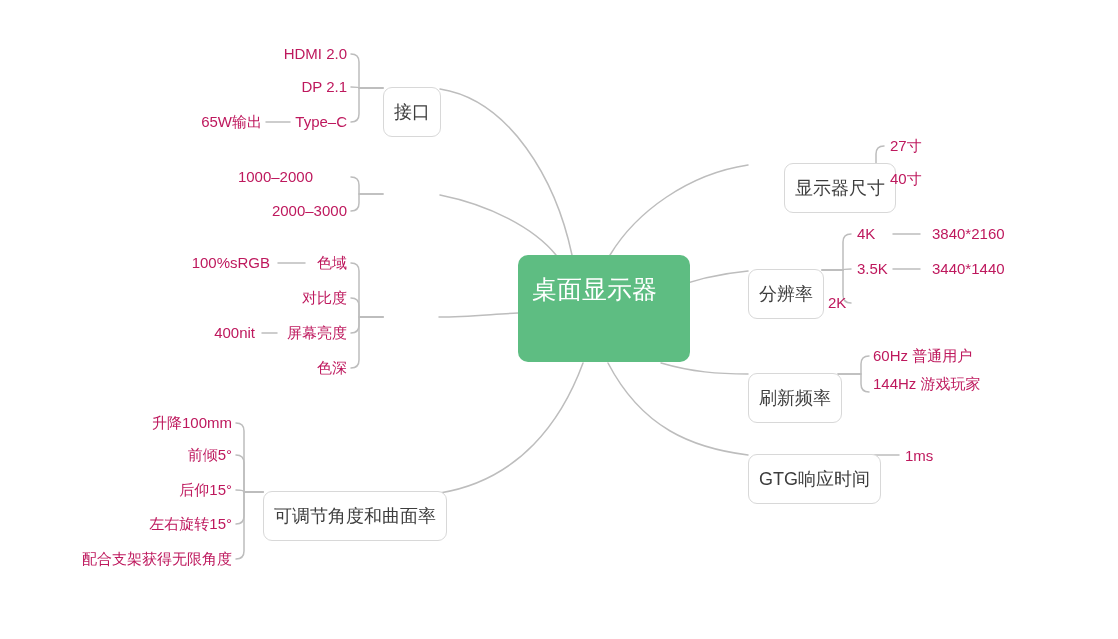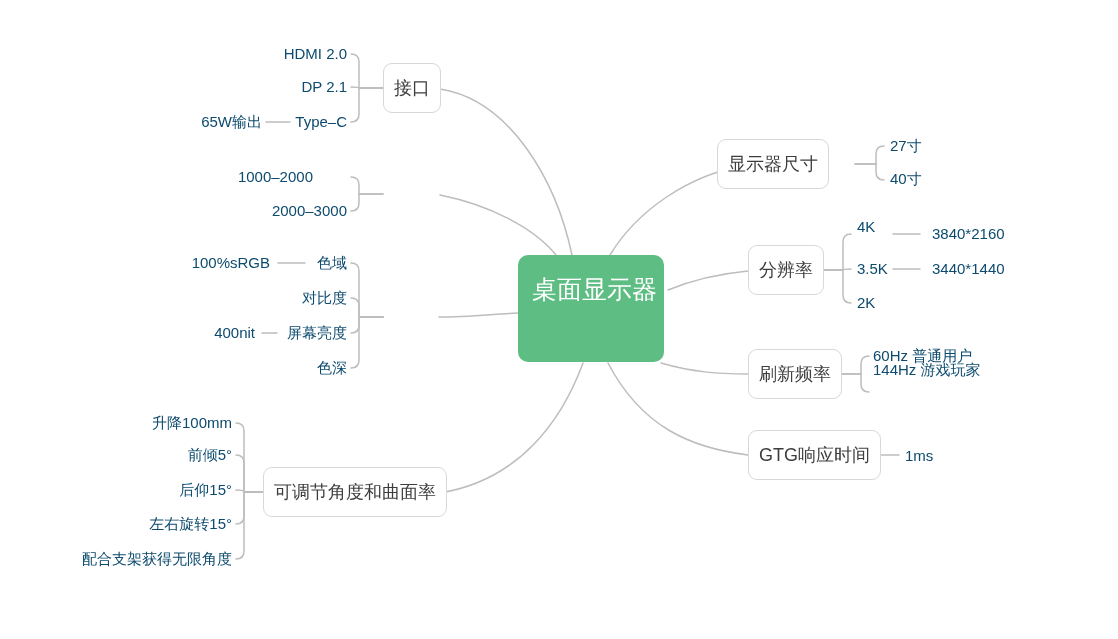--- a/index.html
+++ b/index.html
@@ -7,29 +7,29 @@
     width:1118px;height:639px;position:relative;overflow:hidden;
     background:#ffffff;
     font-family:"Liberation Sans","DejaVu Sans",sans-serif;
   }
   .stage{position:absolute;inset:0;}
   svg.lines{position:absolute;left:0;top:0;pointer-events:none;}
   svg.lines path, svg.lines line{fill:none;stroke:#bdbdbd;stroke-width:1.5;stroke-linecap:round;}
   .node{
     position:absolute;background:#ffffff;border:1px solid #d8d8d8;border-radius:9px;
     padding:13px 10px;font-size:18px;line-height:22px;color:#3d3d3d;
-    white-space:nowrap;text-align:center;box-sizing:border-box;cursor:default;
+    white-space:nowrap;text-align:center;box-sizing:border-box;cursor:default;margin-top:24px;
   }
   .leaf{
-    position:absolute;font-size:15px;line-height:18px;color:#0c4a6e;
+    position:absolute;font-size:15px;line-height:18px;color:#be185d;
     white-space:nowrap;cursor:default;
   }
   .leaf.r{text-align:right;}
   .center-topic{
-    position:absolute;left:518px;top:255px;width:146px;height:107px;
+    position:absolute;left:518px;top:255px;width:172px;height:107px;
     background:#5ebd82;border-radius:10px;color:#ffffff;
     font-size:25px;line-height:39px;padding:15px 0 0 14px;box-sizing:border-box;
     white-space:nowrap;cursor:default;font-family:Liberation Serif, serif;
   }
 </style>
 </head>
 <body>
 
 <div class="stage">
 
@@ -80,21 +80,21 @@
     <path d="M874,455 H899"></path>
   </svg>
 
   <div class="center-topic">
     <div>桌面显示器</div>
   </div>
 
   <div class="node" style="left:383px;top:63px">接口</div>
   <div class="node" style="left:263px;top:467px">可调节角度和曲面率</div>
 
-  <div class="node" style="left:717px;top:139px">显示器尺寸</div>
+  <div class="node" style="left:784px;top:139px">显示器尺寸</div>
   <div class="node" style="left:748px;top:245px">分辨率</div>
   <div class="node" style="left:748px;top:349px">刷新频率</div>
   <div class="node" style="left:748px;top:430px">GTG响应时间</div>
 
   <div class="leaf r" style="right:771px;top:45px">HDMI 2.0</div>
   <div class="leaf r" style="right:771px;top:78px">DP 2.1</div>
   <div class="leaf r" style="right:771px;top:113px">Type–C</div>
   <div class="leaf r" style="right:856px;top:113px">65W输出</div>
 
   <div class="leaf r" style="right:805px;top:168px">1000–2000</div>
@@ -109,24 +109,24 @@
 
   <div class="leaf r" style="right:886px;top:414px">升降100mm</div>
   <div class="leaf r" style="right:886px;top:446px">前倾5°</div>
   <div class="leaf r" style="right:886px;top:481px">后仰15°</div>
   <div class="leaf r" style="right:886px;top:515px">左右旋转15°</div>
   <div class="leaf r" style="right:886px;top:550px">配合支架获得无限角度</div>
 
   <div class="leaf" style="left:890px;top:137px">27寸</div>
   <div class="leaf" style="left:890px;top:170px">40寸</div>
 
-  <div class="leaf" style="left:857px;top:218px">4K</div>
+  <div class="leaf" style="left:857px;top:225px">4K</div>
   <div class="leaf" style="left:932px;top:225px">3840*2160</div>
   <div class="leaf" style="left:857px;top:260px">3.5K</div>
   <div class="leaf" style="left:932px;top:260px">3440*1440</div>
-  <div class="leaf" style="left:857px;top:294px">2K</div>
+  <div class="leaf" style="left:828px;top:294px">2K</div>
 
   <div class="leaf" style="left:873px;top:347px">60Hz 普通用户</div>
-  <div class="leaf" style="left:873px;top:361px">144Hz 游戏玩家</div>
+  <div class="leaf" style="left:873px;top:375px">144Hz 游戏玩家</div>
 
   <div class="leaf" style="left:905px;top:447px">1ms</div>
 
 </div>
 
 </body></html>

